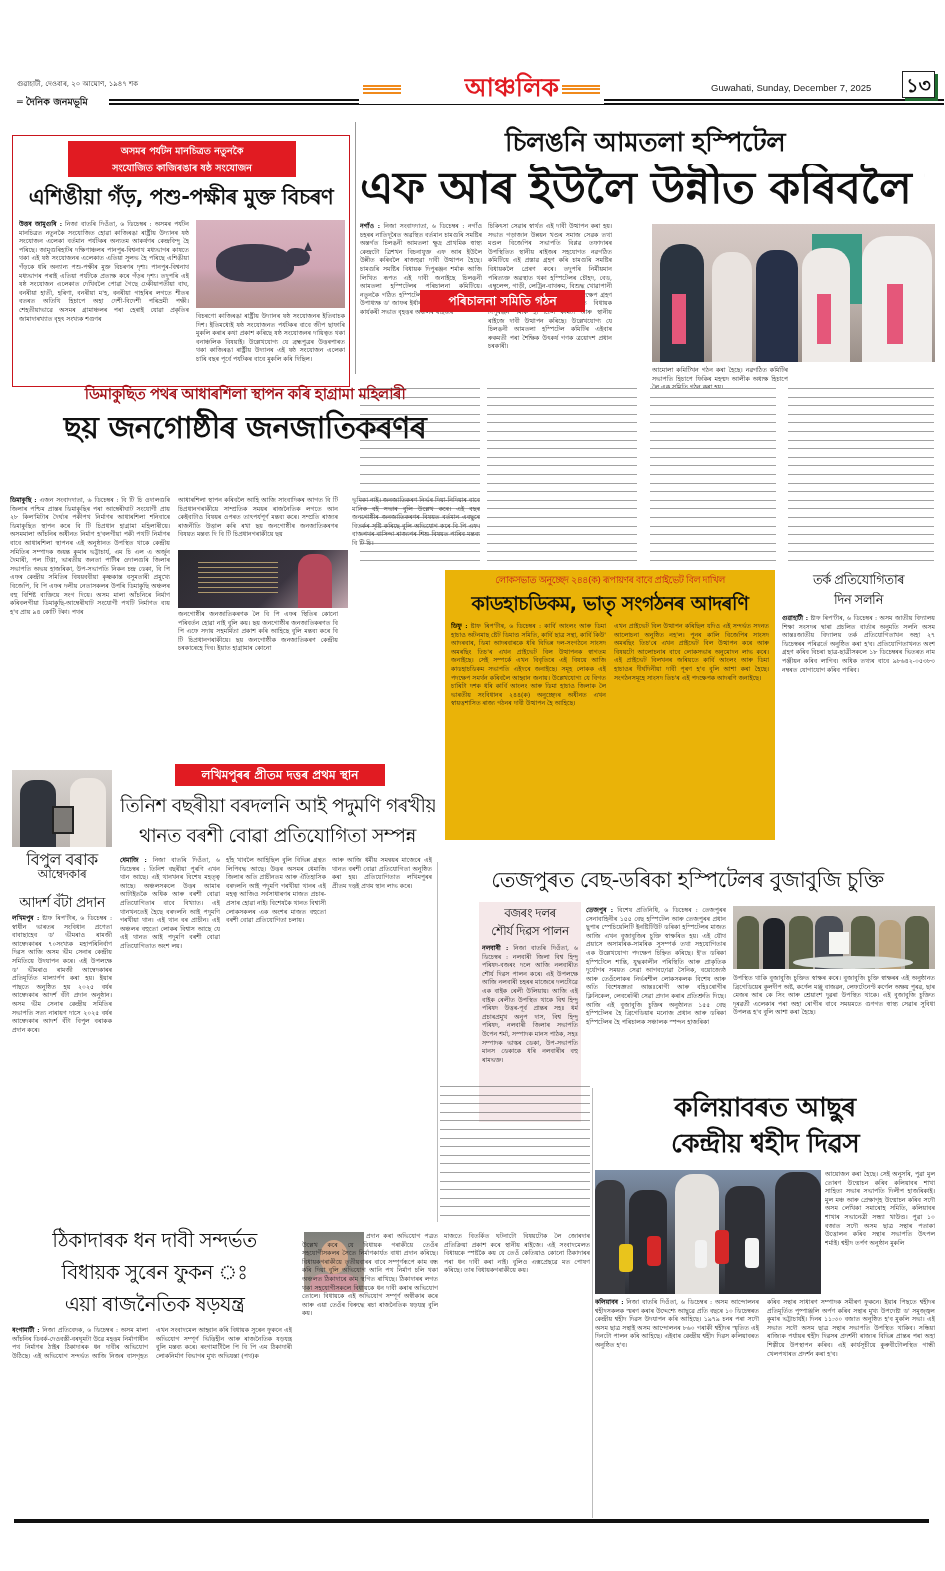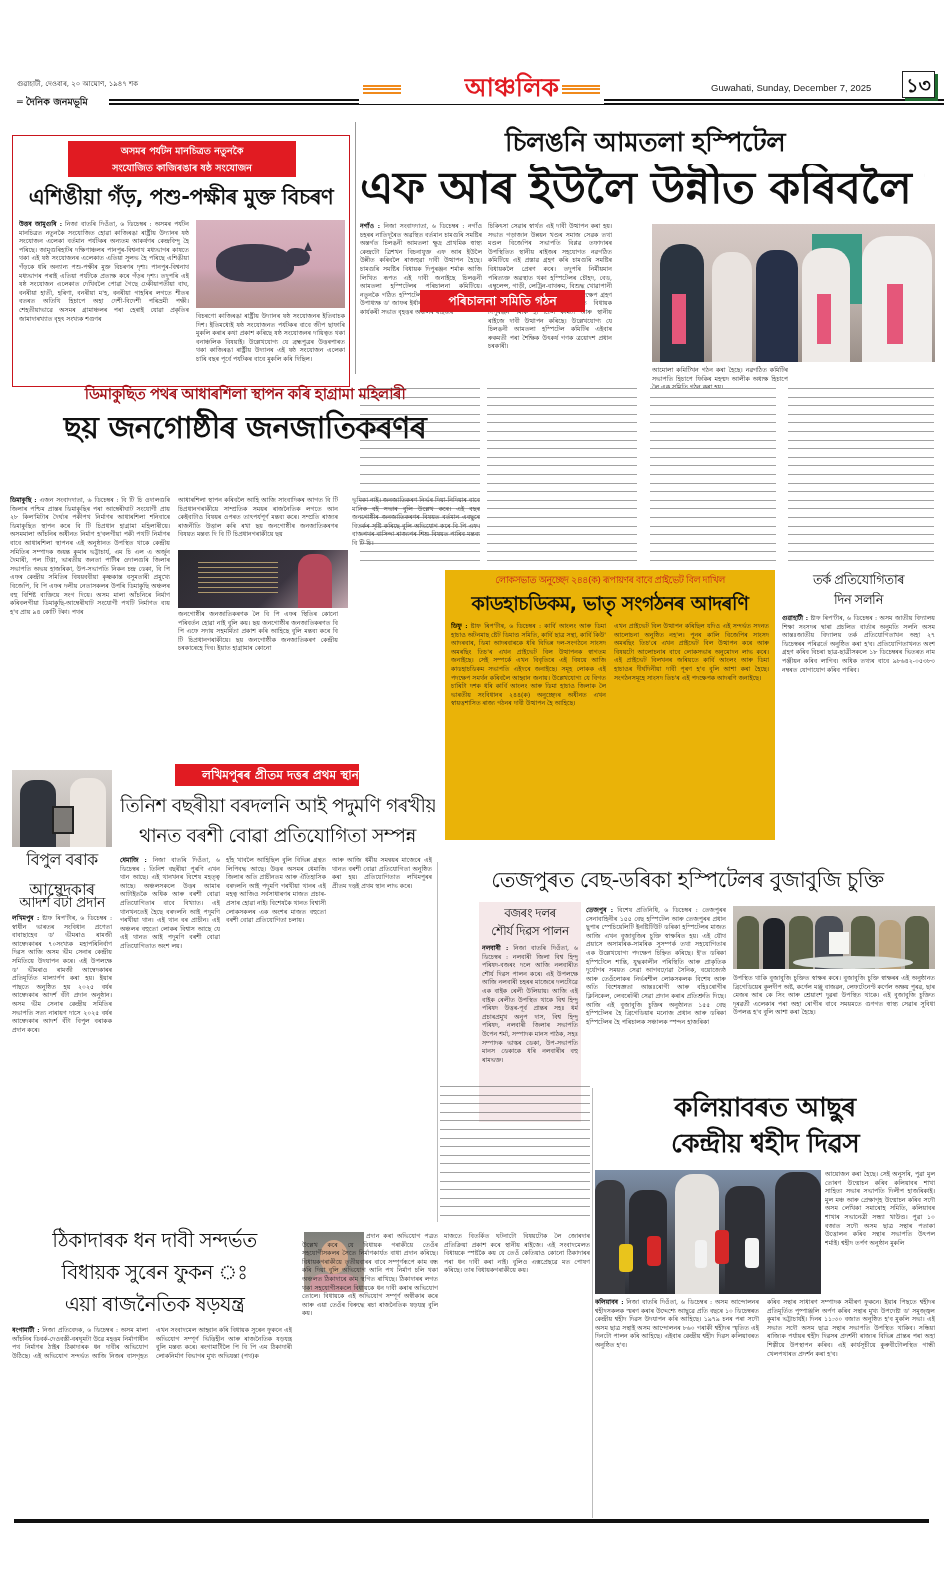--- a/index.html
+++ b/index.html
@@ -94,30 +94,30 @@
   <div class="abs body-text" style="left:342px;top:114px;width:128px;height:160px;">ভূমিকা নাই। জনজাতিকৰণ নিৰ্ভৰ দিয়া-নিদিয়াৰ বাবে মানিক বই সভাৰ বুলি উল্লেখ কৰে। এই বছৰ জনগোষ্ঠীৰ জনজাতিকৰণৰ বিষয়ত বৰ্তমান এবছুৰে বিতৰ্কৰ সৃষ্টি কৰিছে বুলি অভিযোগ কৰে বি পি এফ। বাজপথৰ বাসিন্দা ৰাজ্যপৰ শিশু বিষয়ত পাৰিব মন্তব্য বি টি চি।</div>
 </div>
 
 <div class="abs" style="left:12px;top:770px;width:100px;height:320px;">
   <div class="abs photo" style="left:0;top:0;width:100px;height:77px;background:linear-gradient(180deg,#d8d3cf 0%,#b9b3ae 100%);">
     <div class="abs" style="left:8px;top:10px;width:36px;height:67px;background:#30343c;border-radius:14px 14px 0 0;"></div>
     <div class="abs" style="left:58px;top:8px;width:36px;height:69px;background:#ece6e0;border-radius:14px 14px 0 0;"></div>
     <div class="abs" style="left:40px;top:36px;width:22px;height:28px;background:#7d7a76;border:2px solid #222;"></div>
   </div>
   <div class="abs hl" style="left:-6px;top:78px;width:112px;font-size:16px;line-height:24px;font-weight:normal;">বিপুল বৰাক</div>
-  <div class="abs hl" style="left:-6px;top:110px;width:112px;font-size:16px;line-height:20px;font-weight:normal;">আম্বেদকাৰ</div>
+  <div class="abs hl" style="left:-6px;top:94px;width:112px;font-size:12px;line-height:20px;font-weight:normal;">আম্বেদকাৰ</div>
   <div class="abs hl" style="left:-6px;top:122px;width:112px;font-size:14px;line-height:20px;font-weight:normal;">আদৰ্শ বঁটা প্ৰদান</div>
   <div class="abs body-text" style="left:0;top:144px;width:100px;height:176px;">
     <b>লখিমপুৰ :</b>
     <span>ষ্টাফ ৰিপ'ৰ্টাৰ, ৬ ডিচেম্বৰ : স্বাধীন ভাৰতৰ সংবিধান প্ৰণেতা বাবাছাহেব ড' ভীমৰাও ৰামজী আম্বেদকাৰৰ ৭০সংখ্যক মহাপৰিনিৰ্বাণ দিৱস আজি অসম ভীম সেনাৰ কেন্দ্ৰীয় সমিতিয়ে উদযাপন কৰে। এই উপলক্ষে ড' ভীমৰাও ৰামজী আম্বেদকাৰৰ প্ৰতিমূৰ্তিত মাল্যাৰ্পণ কৰা হয়। ইয়াৰ পাছতে অনুষ্ঠিত হয় ২০২৫ বৰ্ষৰ আম্বেদকাৰ আদৰ্শ বঁটা প্ৰদান অনুষ্ঠান। অসম ভীম সেনাৰ কেন্দ্ৰীয় সমিতিৰ সভাপতি সত্য নাৰায়ণ দাসে ২০২৫ বৰ্ষৰ আম্বেদকাৰ আদৰ্শ বঁটা বিপুল বৰাকক প্ৰদান কৰে।</span>
   </div>
 </div>
 
 <div class="abs" style="left:120px;top:764px;width:315px;height:450px;">
-  <div class="abs redband" style="left:55px;top:0;width:184px;height:22px;font-size:12px;line-height:22px;text-align:right;">লখিমপুৰৰ প্ৰীতম দত্তৰ প্ৰথম স্থান</div>
+  <div class="abs redband" style="left:55px;top:0;width:210px;height:22px;font-size:12px;line-height:22px;">লখিমপুৰৰ প্ৰীতম দত্তৰ প্ৰথম স্থান</div>
   <div class="abs hl" style="left:0;top:26px;width:315px;font-size:19px;line-height:30px;font-weight:normal;">তিনিশ বছৰীয়া বৰদলনি আই পদুমণি গৰখীয়া</div>
   <div class="abs hl" style="left:0;top:56px;width:315px;font-size:19px;line-height:30px;font-weight:normal;">থানত বৰশী বোৱা প্ৰতিযোগিতা সম্পন্ন</div>
   <div class="abs body-text" style="left:0;top:92px;width:100px;height:362px;">
     <b>ধেমাজি :</b>
     <span>নিজা বাতৰি দিওঁতা, ৬ ডিচেম্বৰ : তিনিশ বছৰীয়া পুৰণি এখন থান আছে। এই থানখনৰ বিশেষ মহত্ত্ব আছে। অঞ্চলসকলে উত্তৰ আমাৰ আটাইতকৈ অধিক আৰু বৰশী বোৱা প্ৰতিযোগিতাৰ বাবে বিখ্যাত। এই থানখনতেই হৈছে বৰদলনি আই পদুমণি গৰখীয়া থান। এই থান বৰ প্ৰাচীন। এই অঞ্চলৰ বহুতো লোকৰ বিশ্বাস আছে যে এই থানত আই পদুমণি বৰশী বোৱা প্ৰতিযোগিতাত অংশ লয়।</span>
   </div>
   <div class="abs body-text" style="left:106px;top:92px;width:100px;height:362px;">হাঁহ খাবলৈ আহিছিল বুলি বিভিন্ন গ্ৰন্থত লিপিবদ্ধ আছে। উত্তৰ অসমৰ ধেমাজি জিলাৰ অতি প্ৰাচীনতম আৰু ঐতিহাসিক বৰদলনি আই পদুমণি গৰখীয়া থানৰ এই মহত্ব আজিও সৰ্বসাধাৰণৰ মাজত প্ৰচাৰ-প্ৰসাৰ হোৱা নাই। বিশেষকৈ থানত বিশ্বাসী লোকসকলৰ এক অংশৰ মাজত বহুতো বৰশী বোৱা প্ৰতিযোগিতা চলায়।</div>
   <div class="abs body-text" style="left:212px;top:92px;width:100px;height:362px;">আৰু আজি ধৰ্মীয় সমন্বয়ৰ মাজেৰে এই থানত বৰশী বোৱা প্ৰতিযোগিতা অনুষ্ঠিত কৰা হয়। প্ৰতিযোগিতাত লখিমপুৰৰ প্ৰীতম দত্তই প্ৰথম স্থান লাভ কৰে।</div>
 </div>
 

